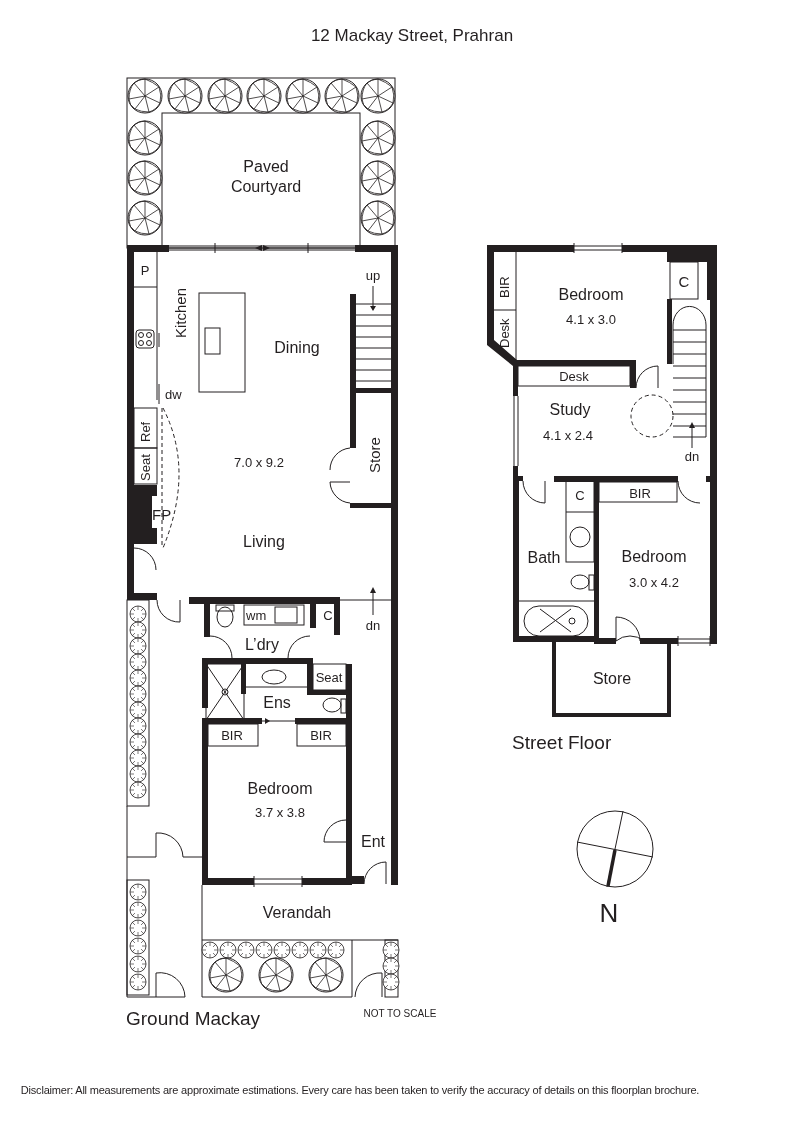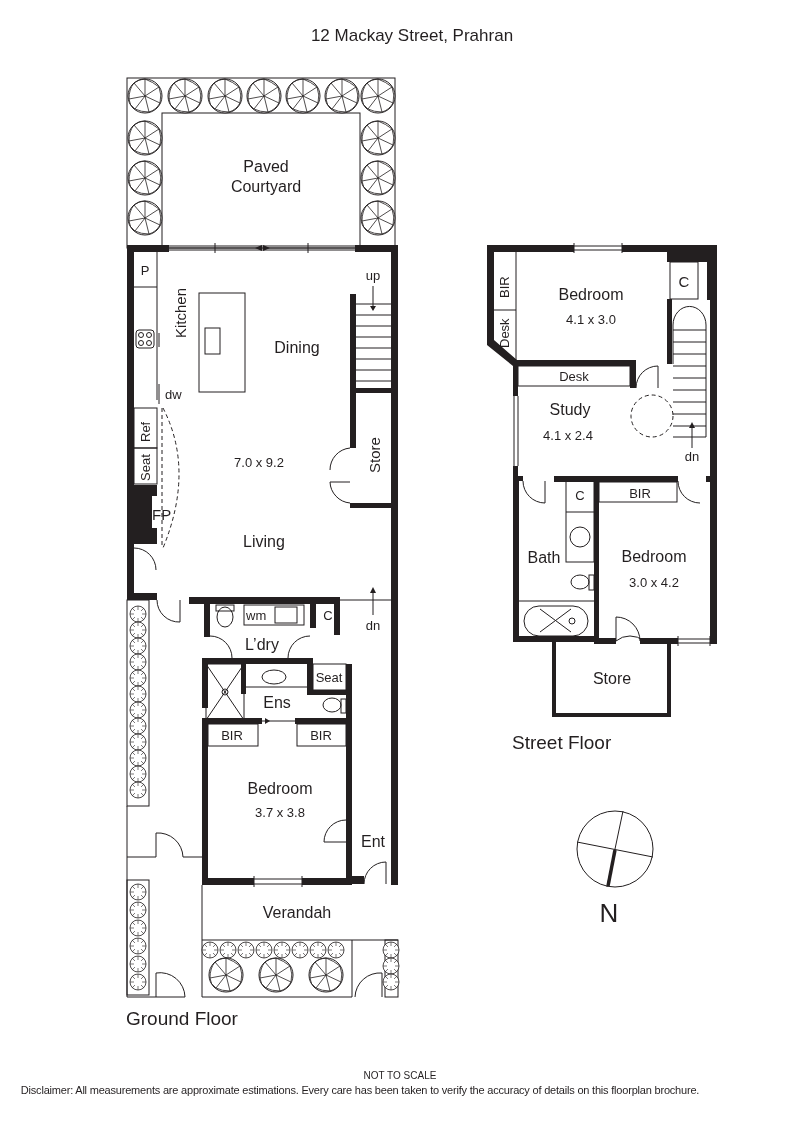--- a/index.html
+++ b/index.html
@@ -1,20 +1,20 @@
 <!DOCTYPE html>
 <html><head>
 <meta charset="utf-8">
 <style>
   html, body { margin: 0; padding: 0; background: #ffffff; }
   body { width: 800px; height: 1132px; position: relative; overflow: hidden;
          font-family: "Liberation Sans", "DejaVu Sans", sans-serif; color: #231f20; }
   .title { position: absolute; top: 26px; left: 12px; width: 800px; text-align: center; font-size: 17px; }
   .floor-label { position: absolute; font-size: 19px; }
-  .footer-1 { position: absolute; top: 1070px; left: 0; width: 800px; text-align: center; font-size: 10px; }
+  .footer-1 { position: absolute; top: 1008px; left: 0; width: 800px; text-align: center; font-size: 10px; }
   .footer-2 { position: absolute; top: 1084px; left: 0; width: 720px; text-align: center; font-size: 11px; letter-spacing: -0.2px; }
   svg { position: absolute; left: 0; top: 0; }
   svg text { font-family: "Liberation Sans", "DejaVu Sans", sans-serif; fill: #231f20; }
   .wall { fill: #231f20; }
   .thin { fill: none; stroke: #231f20; stroke-width: 1; }
   .dash { fill: none; stroke: #231f20; stroke-width: 1; stroke-dasharray: 4 3; }
   .room-lg { font-size: 16px; }
   .room-md { font-size: 15px; }
   .room-sm { font-size: 13px; }
   .dim { font-size: 13px; }
@@ -341,17 +341,17 @@
 
   <g>
     <circle cx="615" cy="849" r="38" fill="none" stroke="#231f20" stroke-width="1"></circle>
     <line x1="623" y1="811" x2="607" y2="887" stroke="#231f20" stroke-width="1"></line>
     <line x1="577" y1="842" x2="653" y2="857" stroke="#231f20" stroke-width="1"></line>
     <line x1="615" y1="850" x2="608" y2="886" stroke="#231f20" stroke-width="3.5"></line>
     <text x="609" y="922" text-anchor="middle" style="font-size:26px">N</text>
   </g>
 </svg>
 
-<div class="floor-label" style="top:1008px; left:126px;">Ground Floor</div>
+<div class="floor-label" style="top:1008px; left:126px;">Ground Mackay</div>
 <div class="floor-label" style="top:732px; left:512px;">Street Floor</div>
 
 <div class="footer-1">NOT TO SCALE</div>
 <div class="footer-2">Disclaimer: All measurements are approximate estimations. Every care has been taken to verify the accuracy of details on this floorplan brochure.</div>
 
 </body></html>

